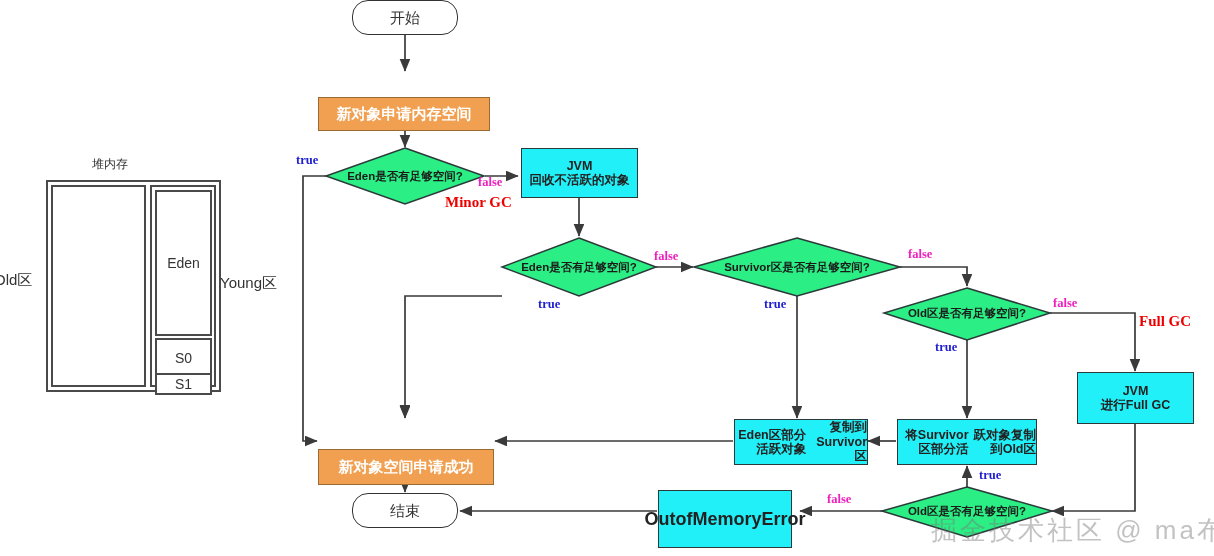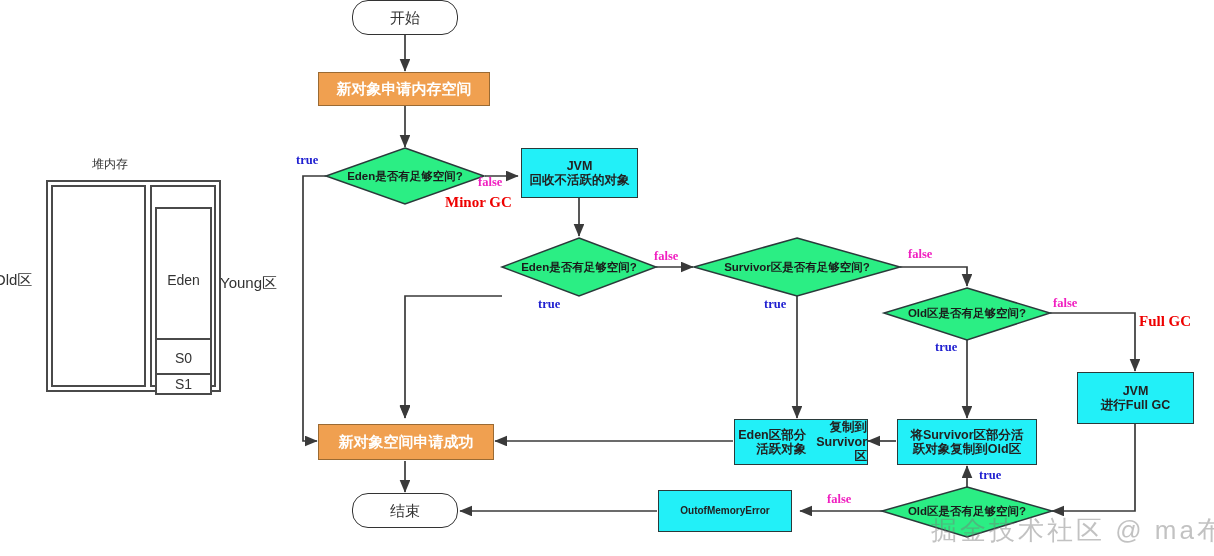--- a/index.html
+++ b/index.html
@@ -29,20 +29,21 @@
     justify-content: center;
     text-align: right;
     line-height: 1.15;
   }
   .box-orange {
     background: #F0A050;
     border: 1.6px solid #9a6a33;
     color: #ffffff;
     font-weight: bold;
     font-size: 15px;
+    margin-top: 25px;
   }
   .box-cyan {
     background: #22F0F8;
     border: 1.6px solid #2a3a3a;
     color: #222222;
     font-weight: bold;
     font-size: 12.5px;
   }
   .terminator {
     background: #ffffff;
@@ -182,28 +183,28 @@
   <div class="node box-cyan" style="left:1077px; top:372px; width:117px; height:52px; flex-direction:column;">
     <span>JVM</span>
     <span>进行Full GC</span>
   </div>
 
   <div class="node box-cyan" style="left:734px; top:419px; width:134px; height:46px; ">
     <span>Eden区部分活跃对象</span>
     <span>复制到Survivor区</span>
   </div>
 
-  <div class="node box-cyan" style="left:897px; top:419px; width:140px; height:46px; flex-direction:column;">
+  <div class="node box-cyan" style="left:897px; top:419px; width:140px; height:46px; flex-direction:row;">
     <span>将Survivor区部分活</span>
     <span>跃对象复制到Old区</span>
   </div>
 
   <div class="node box-orange" style="left:318px; top:424px; width:176px; height:36px;">新对象空间申请成功</div>
 
-  <div class="node box-cyan" style="left:658px; top:490px; width:134px; height:42px; font-size:10px;">OutofMemoryError</div>
+  <div class="node box-cyan" style="left:658px; top:490px; width:134px; height:58px; font-size:18px;">OutofMemoryError</div>
 
   <div class="node terminator" style="left:352px; top:493px; width:106px; height:35px;">结束</div>
 
   <div class="edge-label lbl-true" style="left:296px; top:153px;">true</div>
   <div class="edge-label lbl-false" style="left:478px; top:175px;">false</div>
   <div class="edge-label lbl-gc" style="left:445px; top:194px;">Minor GC</div>
 
   <div class="edge-label lbl-true" style="left:538px; top:297px;">true</div>
   <div class="edge-label lbl-false" style="left:654px; top:249px;">false</div>
 
@@ -215,21 +216,21 @@
   <div class="edge-label lbl-gc" style="left:1139px; top:313px;">Full GC</div>
 
   <div class="edge-label lbl-true" style="left:979px; top:468px;">true</div>
   <div class="edge-label lbl-false" style="left:827px; top:492px;">false</div>
 
   <div class="heap-title" style="left:92px; top:156px;">堆内存</div>
 
   <div class="heap-rect" style="left:46px; top:180px; width:175px; height:212px; border-width:2px;"></div>
   <div class="heap-rect" style="left:51px; top:185px; width:95px; height:202px;"></div>
   <div class="heap-rect" style="left:150px; top:185px; width:66px; height:202px;"></div>
-  <div class="heap-rect" style="left:155px; top:190px; width:57px; height:146px;margin-top:17px;">Eden</div>
+  <div class="heap-rect" style="left:155px; top:190px; width:57px; height:146px;">Eden</div>
   <div class="heap-rect" style="left:155px; top:338px; width:57px; height:39px;">S0</div>
   <div class="heap-rect" style="left:155px; top:364px; width:57px; height:22px;margin-top:9px;">S1</div>
 
   <div class="heap-side-label" style="left:-6px; top:271px;">Old区</div>
   <div class="heap-side-label" style="left:220px; top:274px;">Young区</div>
 
   <div class="watermark" style="left:931px; top:513px;">掘金技术社区 @ ma布</div>
 
 </div>
 

